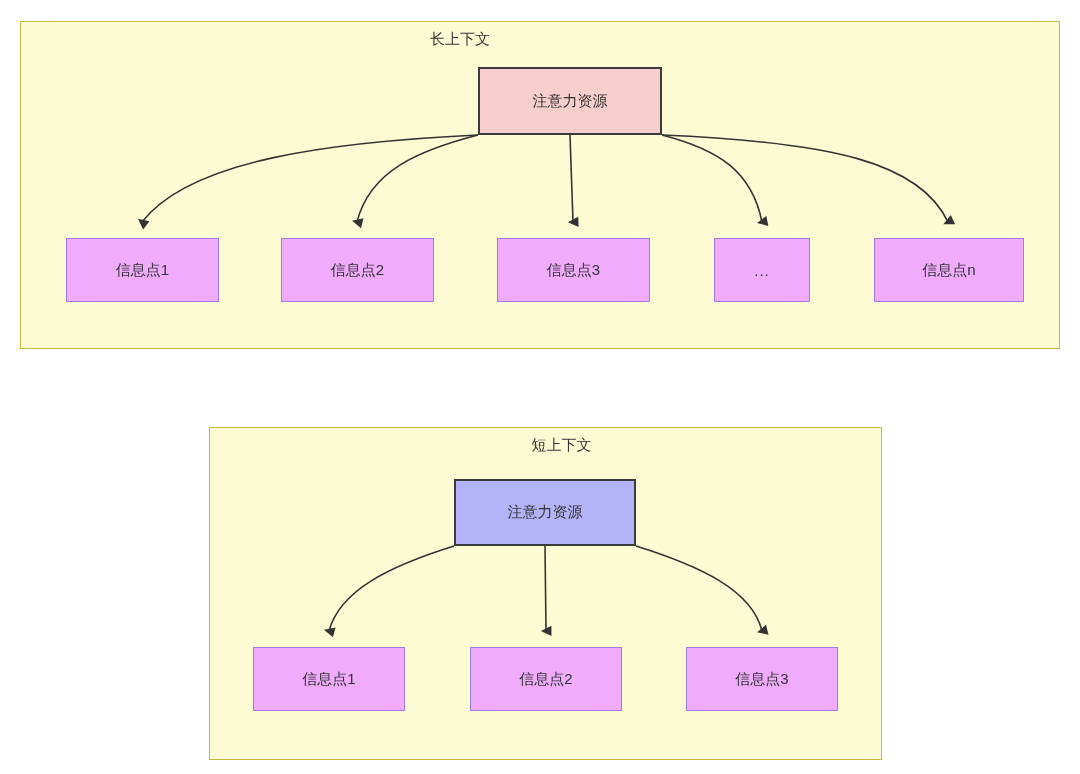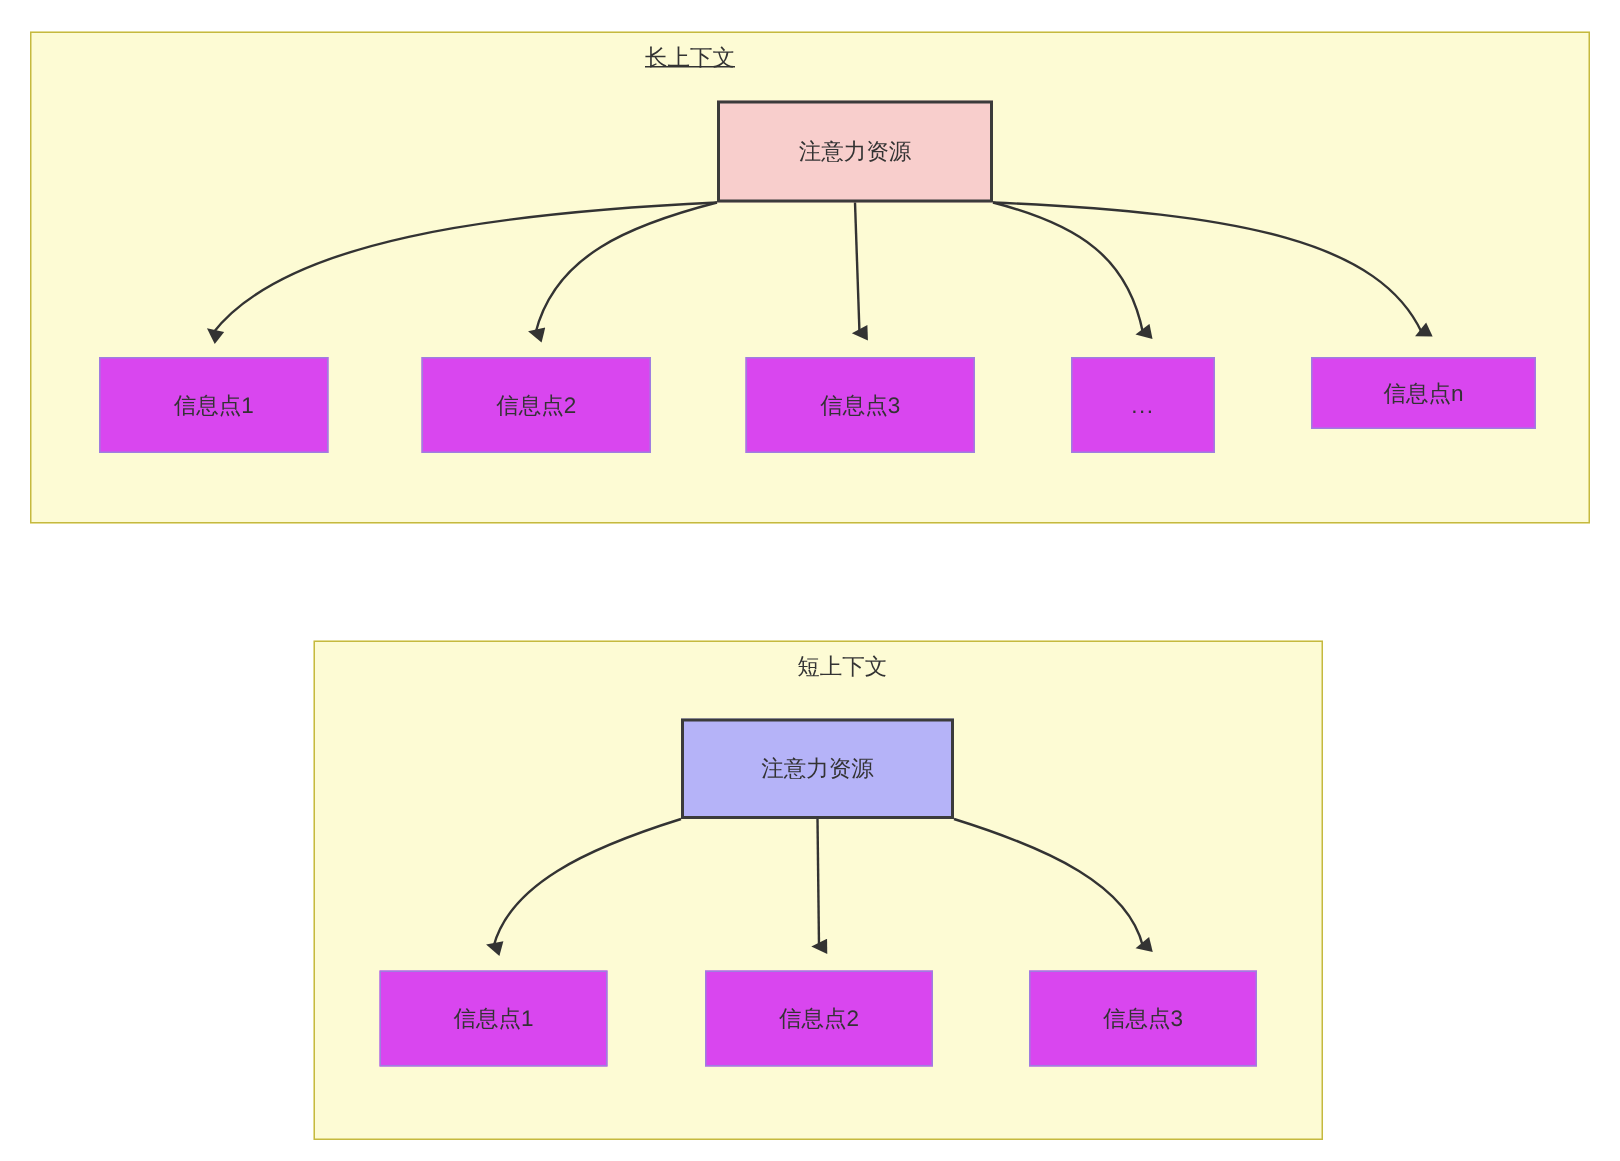--- a/index.html
+++ b/index.html
@@ -56,35 +56,35 @@
   }
   .node-root-long {
     background: #f8cecc;
     border: 2px solid #3b3b3b;
   }
   .node-root-short {
     background: #b5b3f8;
     border: 2px solid #3b3b3b;
   }
   .node-info {
-    background: #d946ef;
+    background: #f0abfc;
     border: 1.5px solid #9f7de0;
   }
   .ellipsis-text {
     letter-spacing: 1px;
   }
 </style>
 </head>
 <body>
 
 <div id="canvas">
 
   <div class="group-box" style="left:20px; top:21px; width:1040px; height:328px;"></div>
 
-  <div class="group-title" style="left:20px; top:31px; width:880px;text-decoration:underline;">长上下文</div>
+  <div class="group-title" style="left:20px; top:31px; width:880px;">长上下文</div>
 
   <div class="node node-root-long" style="left:478px; top:67px; width:184px; height:68px;">
     <span>注意力资源</span>
   </div>
 
   <div class="node node-info" style="left:66px; top:238px; width:153px; height:64px;">
     <span>信息点1</span>
   </div>
 
   <div class="node node-info" style="left:281px; top:238px; width:153px; height:64px;">
@@ -92,21 +92,21 @@
   </div>
 
   <div class="node node-info" style="left:497px; top:238px; width:153px; height:64px;">
     <span>信息点3</span>
   </div>
 
   <div class="node node-info" style="left:714px; top:238px; width:96px; height:64px;">
     <span class="ellipsis-text">...</span>
   </div>
 
-  <div class="node node-info" style="left:874px; top:238px; width:150px; height:48px;">
+  <div class="node node-info" style="left:874px; top:238px; width:150px; height:64px;">
     <span>信息点n</span>
   </div>
 
   <div class="group-box" style="left:209px; top:427px; width:673px; height:333px;"></div>
 
   <div class="group-title" style="left:209px; top:437px; width:673px;padding-left:16px;">短上下文</div>
 
   <div class="node node-root-short" style="left:454px; top:479px; width:182px; height:67px;">
     <span>注意力资源</span>
   </div>

